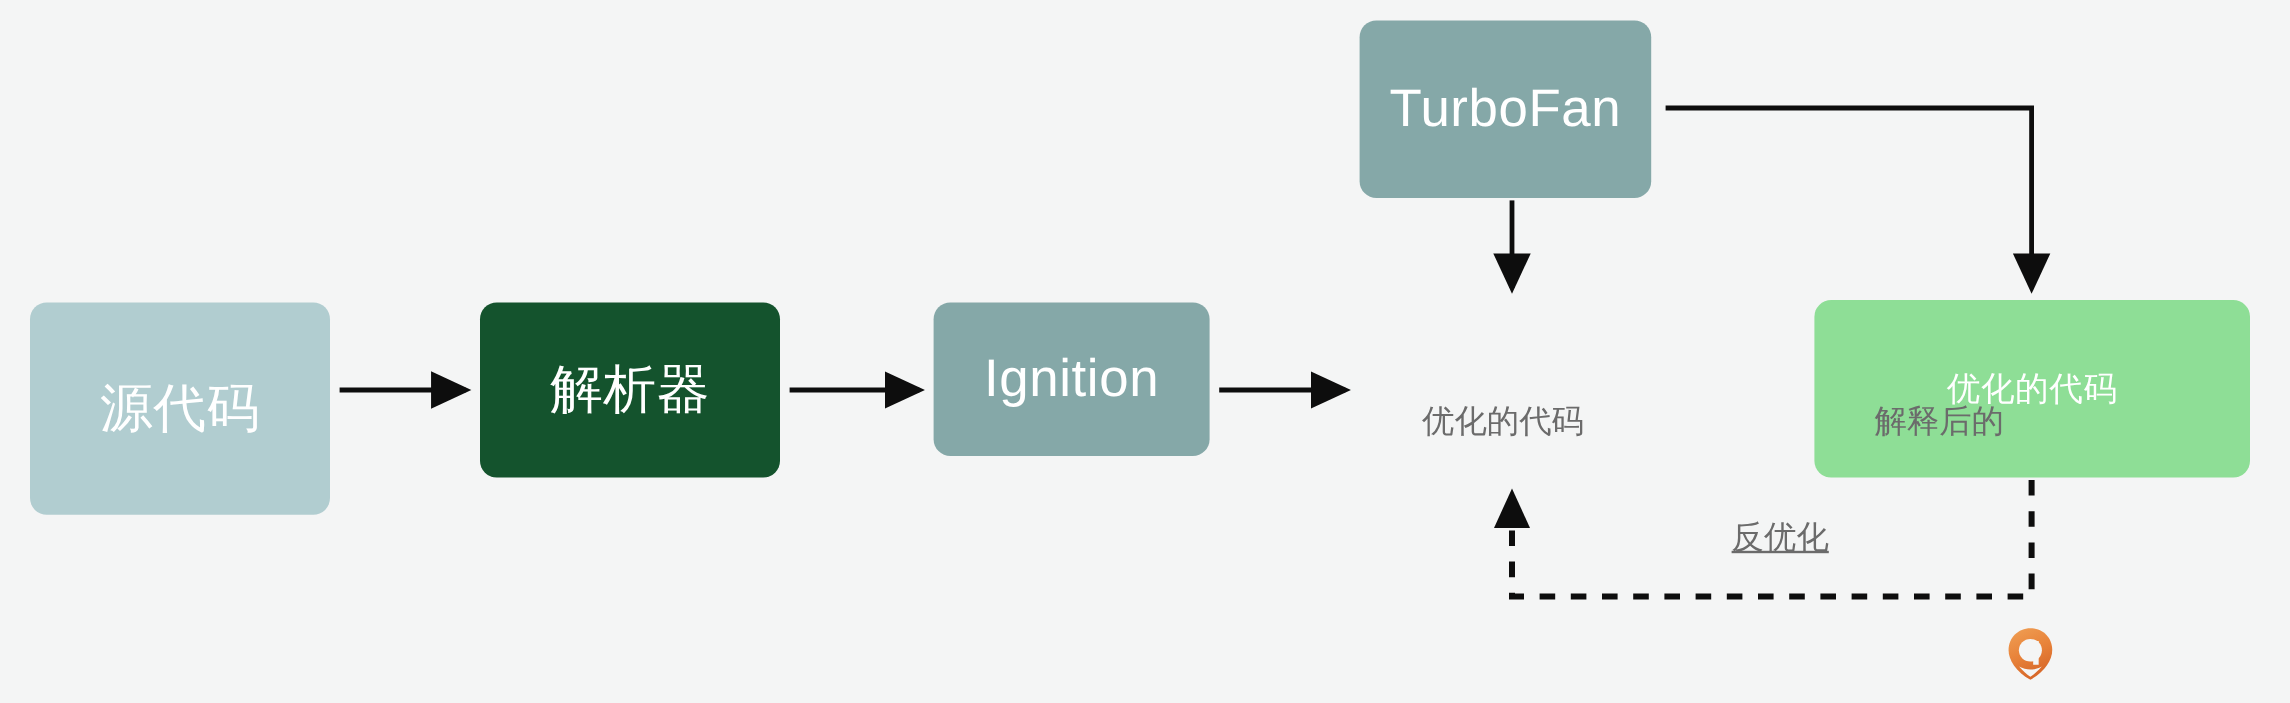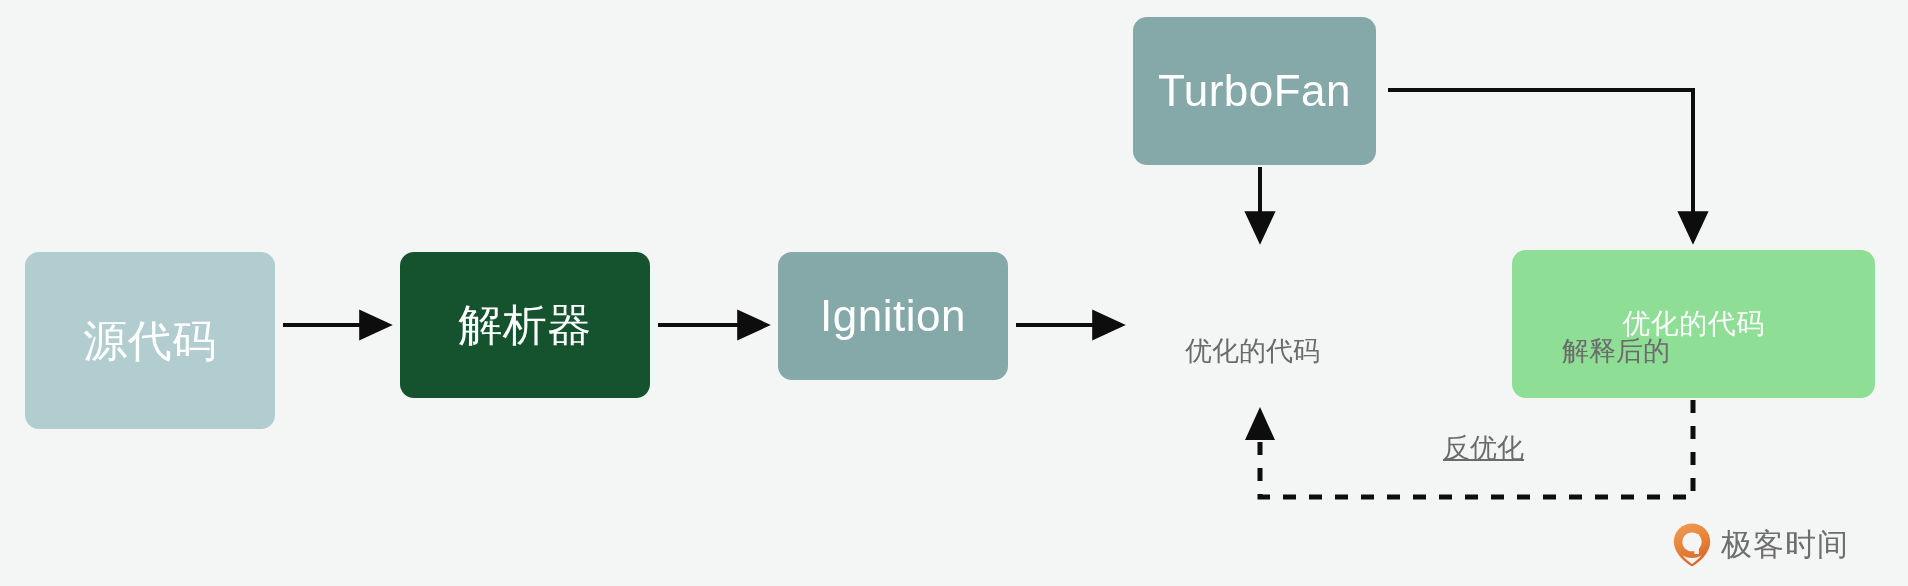--- a/index.html
+++ b/index.html
@@ -166,16 +166,15 @@
   <div id="watermark">
     <span class="wm-logo">
       <svg viewBox="0 0 40 46" width="40" height="46" xmlns="http://www.w3.org/2000/svg">
         <path d="M20 1.5 C9.8 1.5 1.8 9.4 1.8 19.6 C1.8 28.2 8.0 37.6 20 44.5 C32 37.6 38.2 28.2 38.2 19.6 C38.2 9.4 30.2 1.5 20 1.5 Z" fill="url(#wmGrad)"></path>
         <path d="M20 10.5 C14.6 10.5 10.4 14.6 10.4 19.9 C10.4 25.2 14.6 29.3 20 29.3 C25.4 29.3 29.6 25.2 29.6 19.9 C29.6 14.6 25.4 10.5 20 10.5 Z" fill="#f4f5f5"></path>
         <path d="M22.3 12.2 L22.3 32.0 L26.9 32.0 L26.9 12.2 Z" fill="#f4f5f5"></path>
         <path d="M22.6 12.6 L14.6 20.6 L17.6 23.2 L22.6 18.2 Z" fill="#f4f5f5"></path>
         <path d="M10.6 33.4 C13.6 37.0 16.8 39.8 20 42.0 C23.2 39.8 26.4 37.0 29.4 33.4 C26.4 35.1 23.2 35.9 20 35.9 C16.8 35.9 13.6 35.1 10.6 33.4 Z" fill="#f4f5f5"></path>
       </svg>
     </span>
-    <span class="wm-text">极客时间</span>
   </div>
 
 </div>
 
 </body></html>

